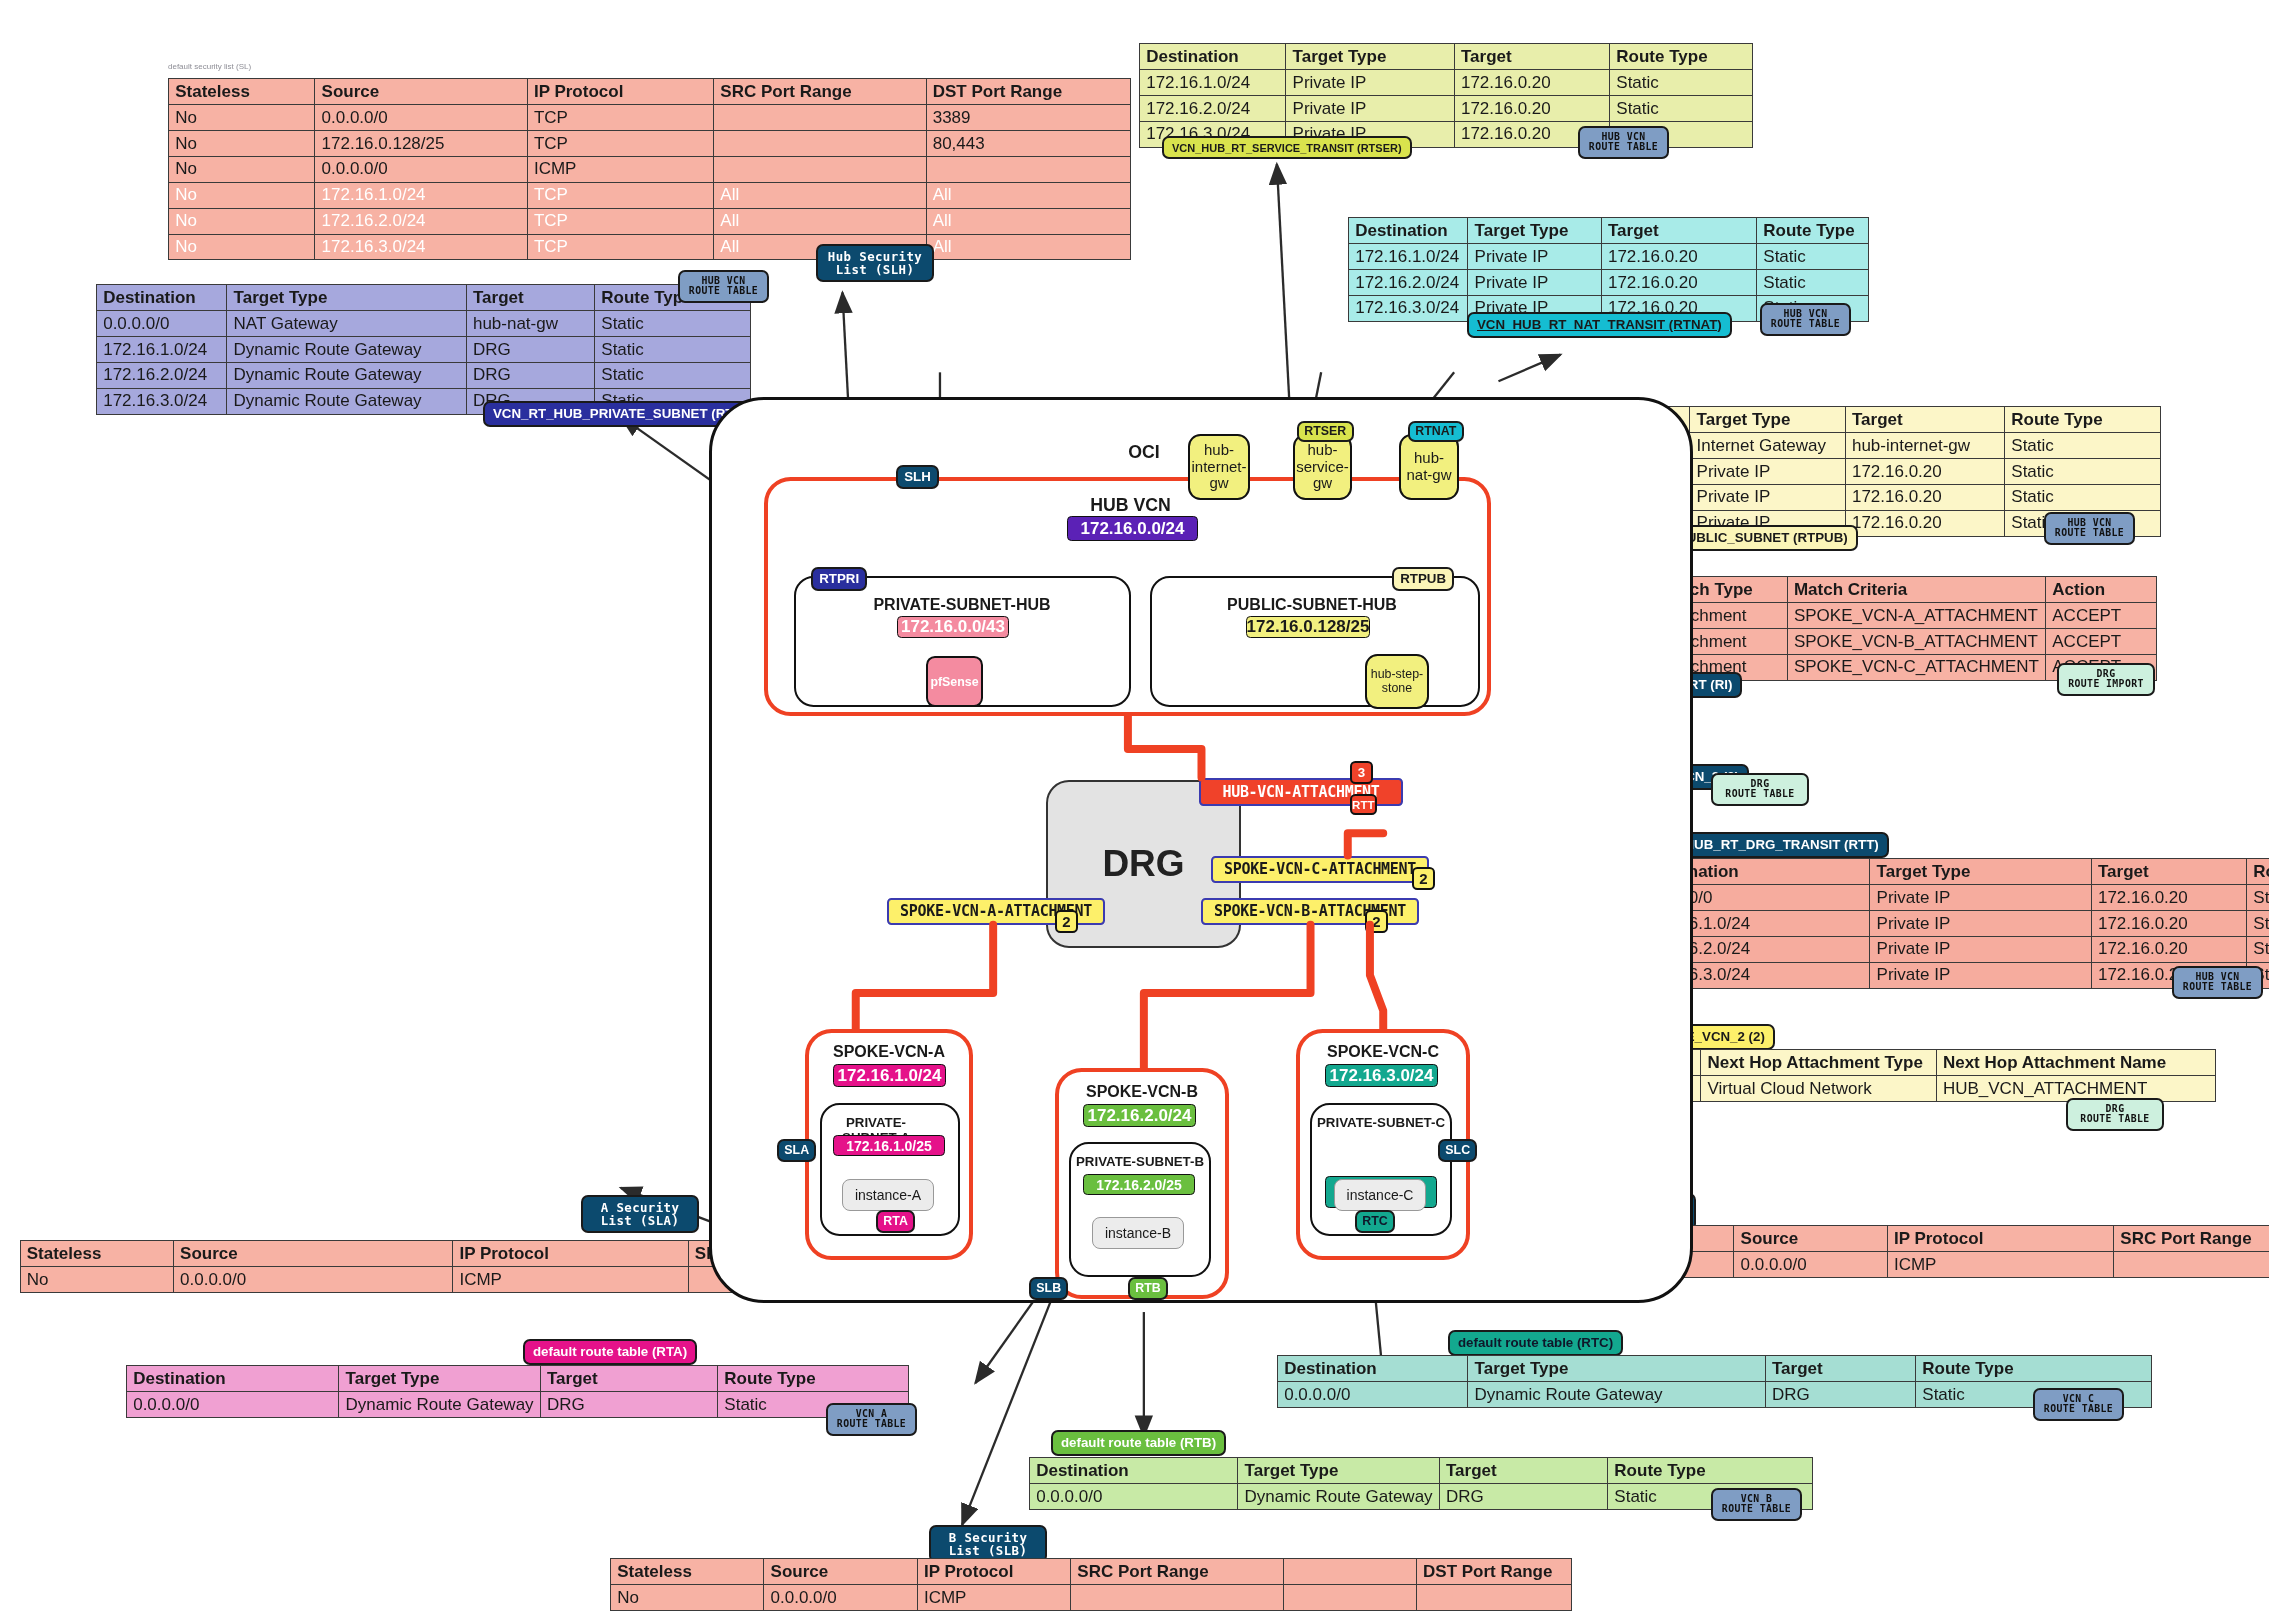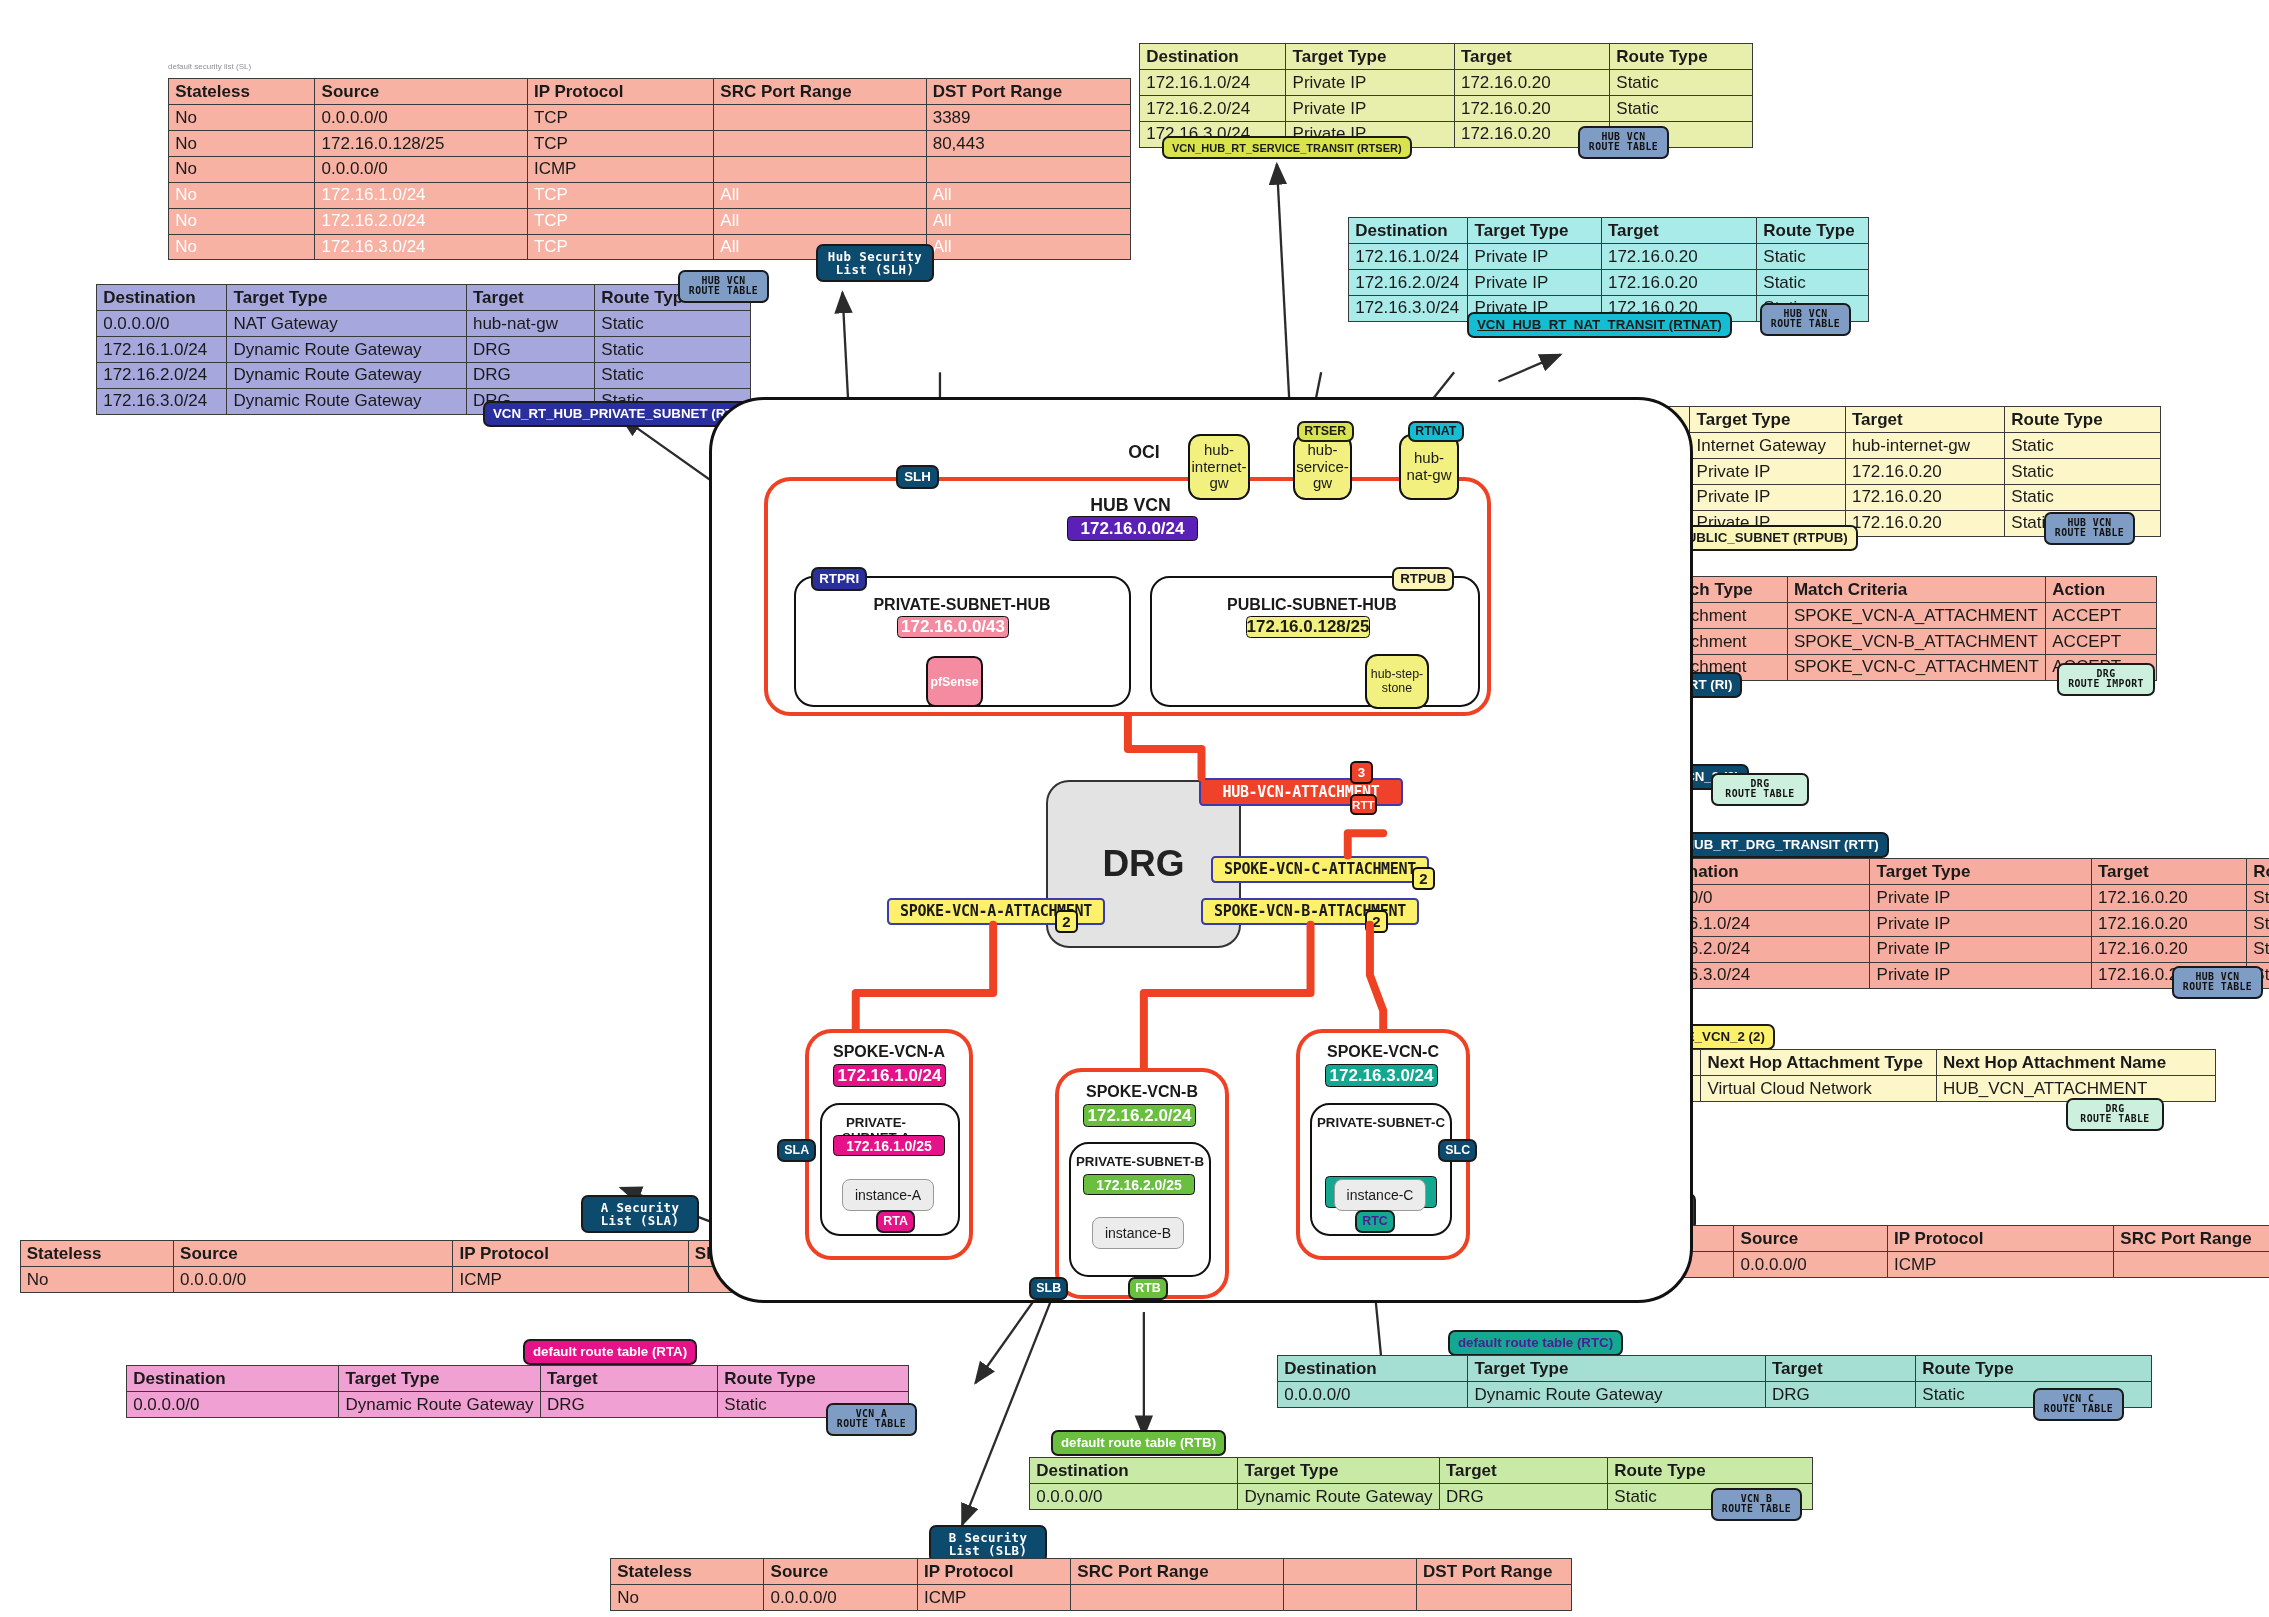--- a/index.html
+++ b/index.html
@@ -30,21 +30,21 @@
         font-weight:bold;font-size:15px;padding:3.5px 8px;white-space:nowrap;
         line-height:1.1;color:#111;}
   .chip.mono{font-family:"DejaVu Sans Mono", monospace;font-size:12.4px;
         text-align:center;letter-spacing:0.4px;}
   .c-red{background:#0c4a6e;color:#fff;}
   .c-olive{background:#d9e34d;color:#1a1a1a;}
   .c-cyan{background:#15bdd2;color:#1a1a1a;}
   .c-cream{background:#fbf5b8;color:#1a1a1a;}
   .c-blue{background:#2a2f9e;color:#fff;}
   .c-pink{background:#e5128a;color:#fff;}
-  .c-teal{background:#13a88f;color:#4c1d95;}
+  .c-teal{background:#13a88f;color:#0f172a;}
   .c-green{background:#6abf3f;color:#fff;}
   .c-yellow{background:#fdf06a;color:#1a1a1a;}
   .c-steel{background:#7f9dc4;color:#111;}
   .c-mint{background:#cdf0de;color:#111;}
 
   
   .oci-box{border:3.5px solid #111;border-radius:55px;background:#fff;}
   .vcn-box{border:4.4px solid #ef4123;border-radius:26.6px;background:#fff;}
   .sub-box{border:2.7px solid #111;border-radius:19.5px;background:#fff;}
   .drg-box{border:2.7px solid #333;border-radius:23px;background:#e3e3e3;

